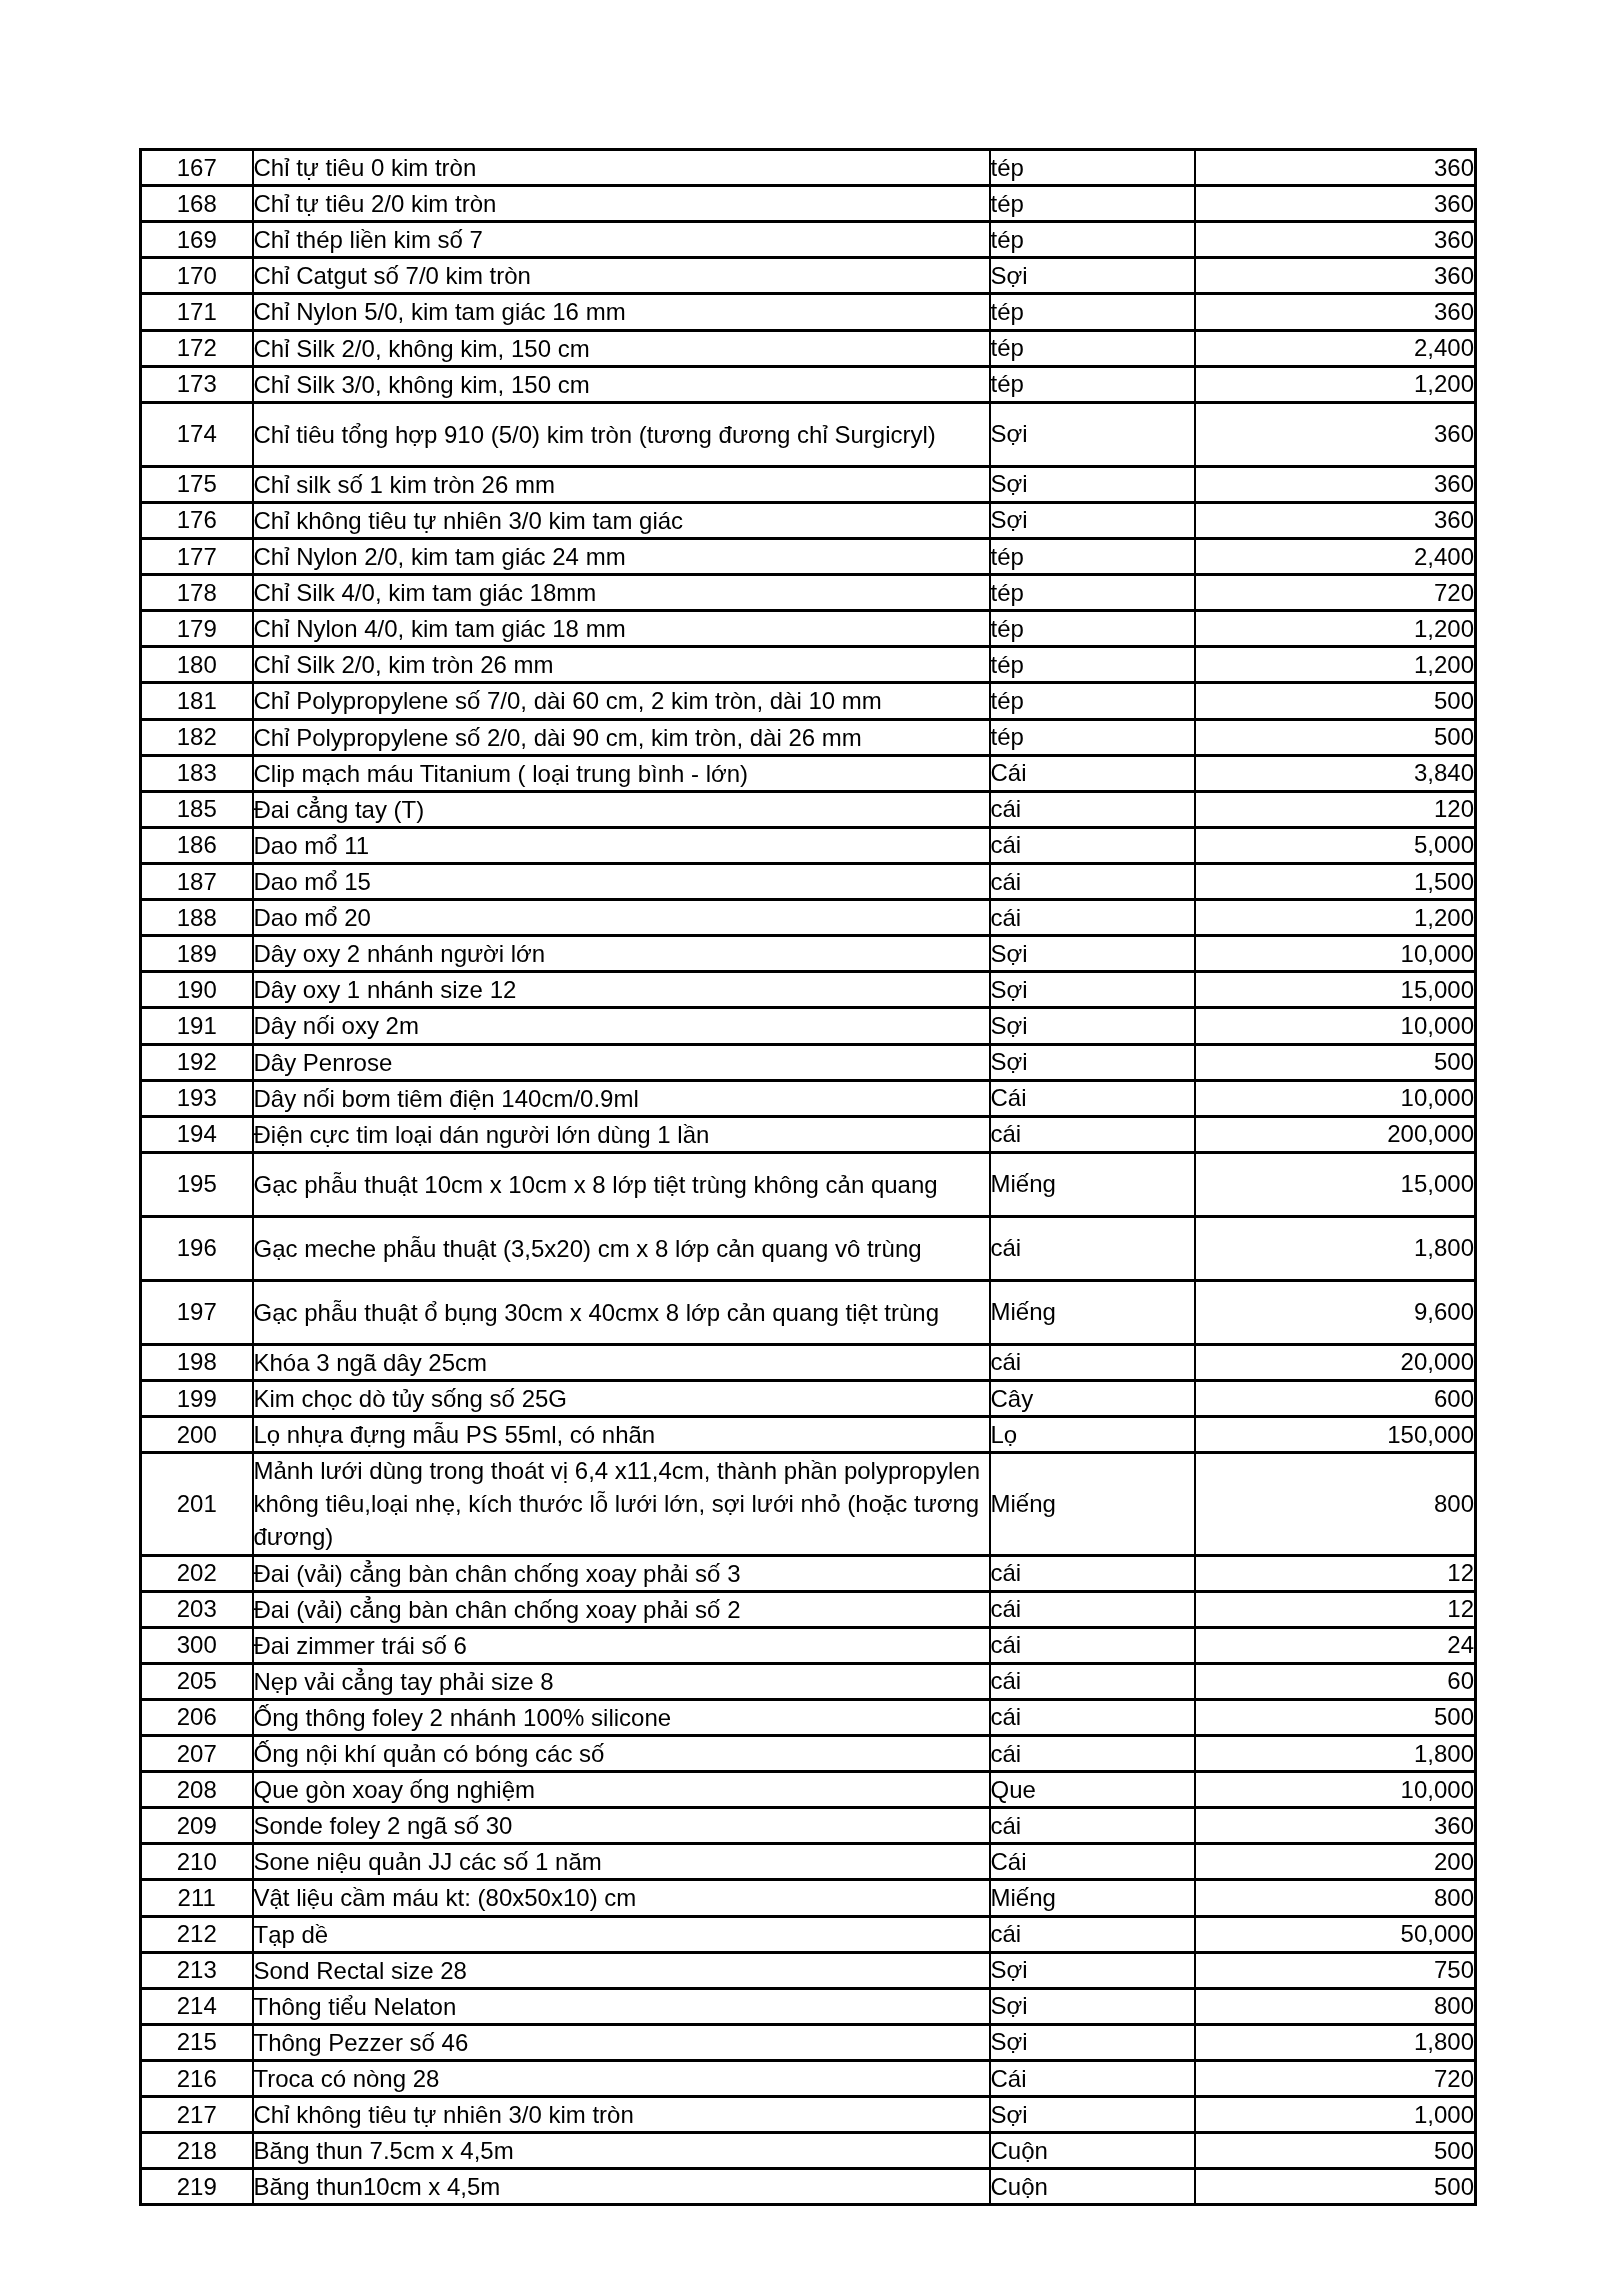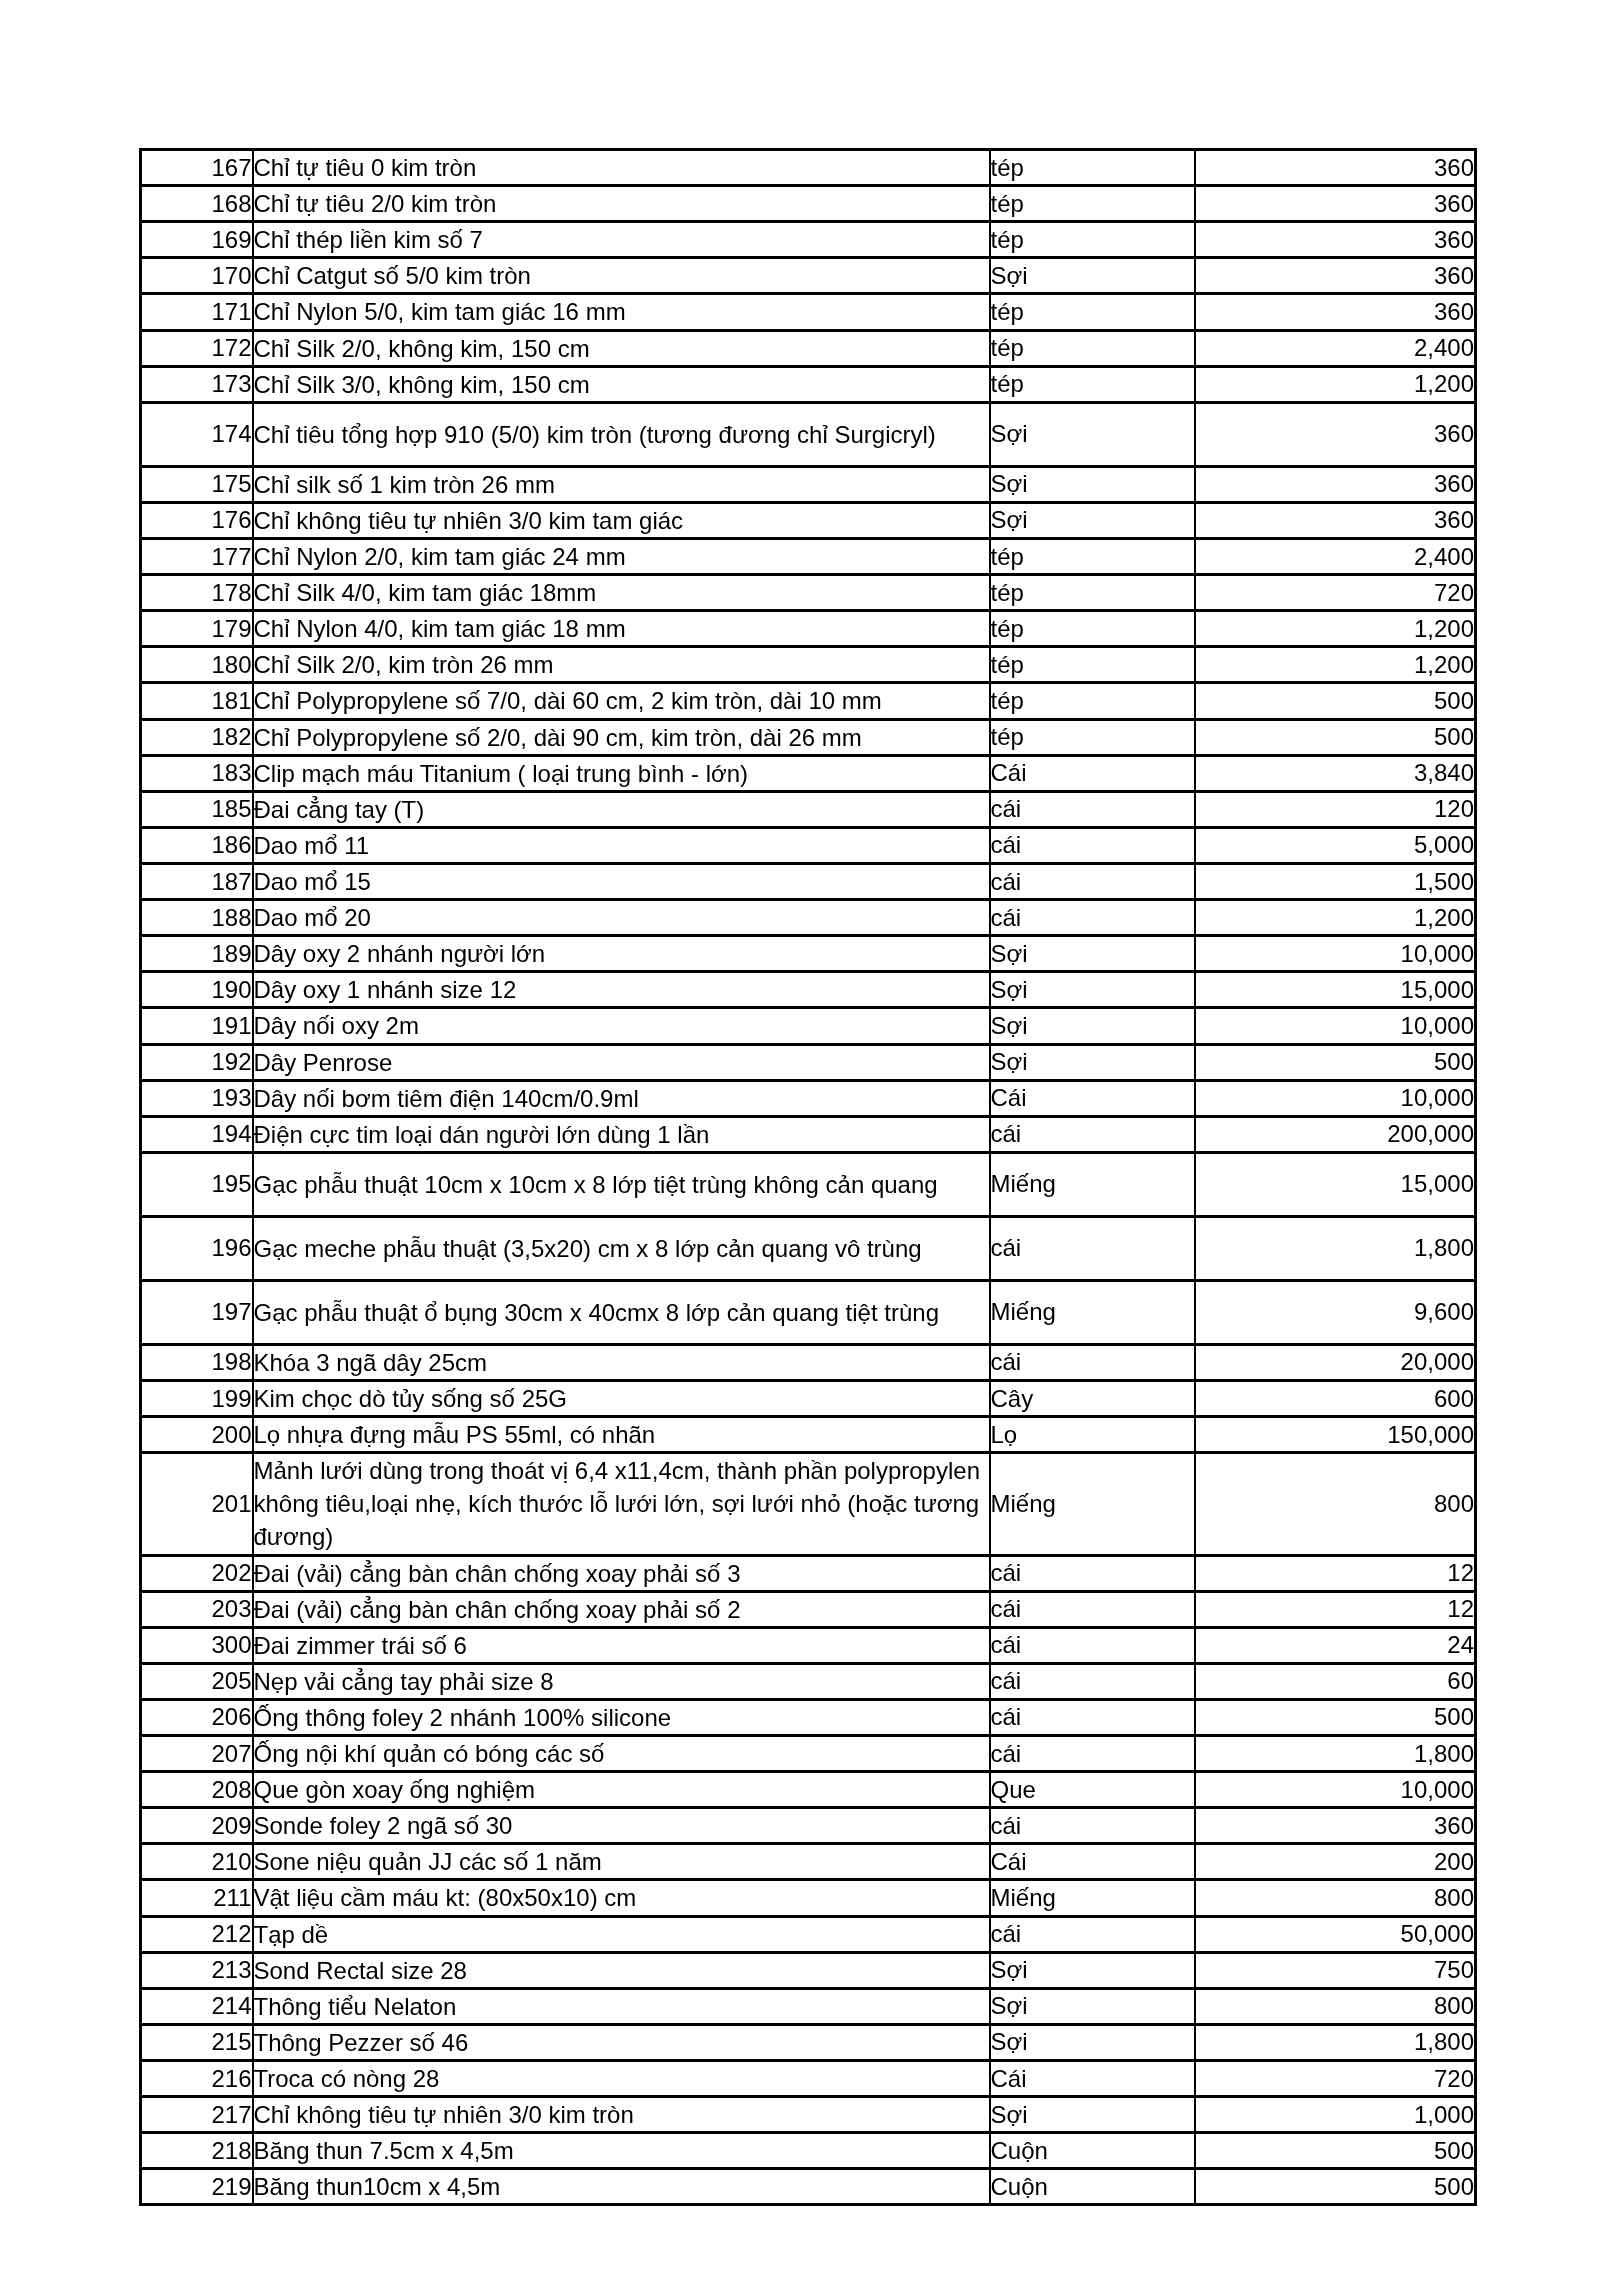--- a/index.html
+++ b/index.html
@@ -37,21 +37,21 @@
     padding: 0;
     overflow: hidden;
     background: #ffffff;
   }
   table.supplies {
     border: 3.9px solid #000000;
   }
   tr.r   { height: 31px; }
   tr.h2  { height: 64px; }
   tr.h3  { height: 98px; }
-  td.no   { text-align: right; }
+  td.no   { text-align: center; }
   td.desc { text-align: left; padding-left: 4.6px; padding-right: 6.5px; line-height: 1.38; }
   td.unit { text-align: left; }
   td.qty  { text-align: right; padding-right: 7.2px; }
 </style>
 </head>
 <body>
 
 <div class="page">
   <table class="supplies">
     <colgroup>
@@ -74,21 +74,21 @@
           <td class="qty">360</td>
         </tr>
         <tr class="r">
           <td class="no">169</td>
           <td class="desc">Chỉ thép liền kim số 7</td>
           <td class="unit">tép</td>
           <td class="qty">360</td>
         </tr>
         <tr class="r">
           <td class="no">170</td>
-          <td class="desc">Chỉ Catgut số 5/0 kim tròn</td>
+          <td class="desc">Chỉ Catgut số 7/0 kim tròn</td>
           <td class="unit">Sợi</td>
           <td class="qty">360</td>
         </tr>
         <tr class="r">
           <td class="no">171</td>
           <td class="desc">Chỉ Nylon 5/0, kim tam giác 16 mm</td>
           <td class="unit">tép</td>
           <td class="qty">360</td>
         </tr>
         <tr class="r">

